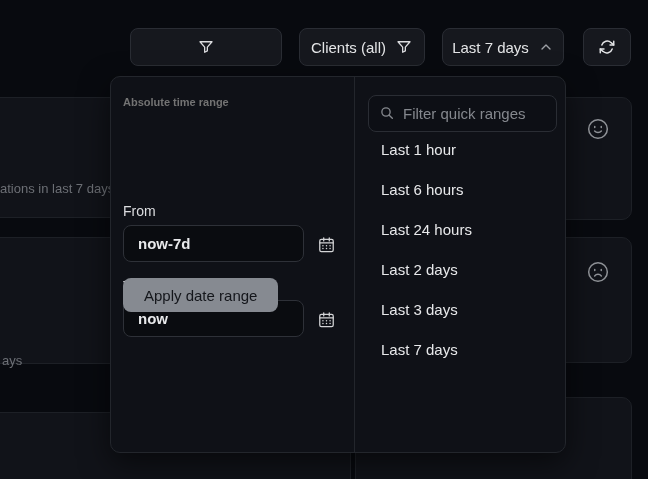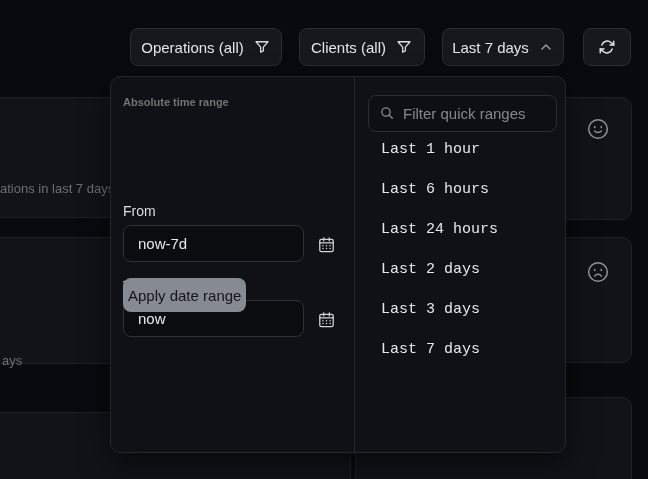--- a/index.html
+++ b/index.html
@@ -67,35 +67,36 @@
   .dark-input {
     position: absolute; left: 12px; width: 181px; height: 37px;
     background: #0a0c10;
     border: 1px solid #2e3138;
     border-radius: 8px;
     color: #e8e9eb;
     font-size: 15px;
     font-family: "Liberation Sans", sans-serif;
     padding: 8px 14px;
     outline: none;
+    font-weight: bold;
   }
   .cal-btn {
     position: absolute; left: 203px; width: 24px; height: 24px;
     display: flex; align-items: center; justify-content: center;
     color: #d3d4d6; cursor: pointer; background: none; border: none;
   }
   .cal-btn svg { width: 19px; height: 19px; }
   .apply-btn {
     position: absolute; left: 12px; top: 201px; height: 34px;
     background: #868a91;
     color: #14161b;
     border: none; border-radius: 8px;
     font-size: 15px;
     font-family: "Liberation Sans", sans-serif;
-    padding: 0 5px;
+    padding: 0 21px;
     cursor: pointer;
   }
 
   .quick-pane { position: absolute; left: 244px; top: 0; width: 212px; height: 100%; }
   .filter-wrap { position: absolute; left: 13px; top: 18px; width: 189px; height: 37px; }
   .filter-input {
     width: 100%; height: 100%;
     background: #0d0f15;
     border: 1px solid #2a2d34;
     border-radius: 8px;
@@ -103,21 +104,21 @@
     font-size: 15px;
     font-family: "Liberation Sans", sans-serif;
     padding: 0 10px 0 34px;
     outline: none;
   }
   .filter-input::placeholder { color: #85888e; }
   .search-icon {
     position: absolute; left: 11px; top: 10px;
     width: 16px; height: 16px; color: #85888e; pointer-events: none;
   }
-  .quick-list { position: absolute; left: 0; top: 52px; right: 16px; font-family: Liberation Mono, monospace; }
+  .quick-list { position: absolute; left: 0; top: 52px; right: 16px; }
   .quick-item {
     height: 40px; display: flex; align-items: center;
     padding-left: 26px;
     font-size: 15px; color: #e8e9eb;
     cursor: pointer;
   }
 </style>
 </head>
 <body>
 
@@ -138,21 +139,20 @@
 <svg class="face-icon" style="left:585px; top:259px;" viewBox="0 0 24 24" fill="none" stroke="currentColor" stroke-width="1.4" stroke-linecap="round">
   <circle cx="12" cy="12" r="8.6"></circle>
   <path d="M9 9.8v.9M15 9.8v.9"></path>
   <path d="M8.9 15.6a4.1 4.1 0 0 1 6.2 0"></path>
 </svg>
 
 <div class="bg-card" style="left:-20px; top:412px; width:371px; height:100px;"></div>
 <div class="bg-card" style="left:355px; top:397px; width:277px; height:115px;"></div>
 
 <div class="tb-btn" style="left:130px; width:152px;">
-  <span>Operations (all)</span>
   <svg class="icon-funnel" viewBox="0 0 24 24" fill="none" stroke="currentColor" stroke-width="1.7" stroke-linejoin="round">
     <path d="M4 5h16l-6.2 7.2v5l-3.6 1.8v-6.8L4 5z"></path>
   </svg>
 </div>
 
 <div class="tb-btn" style="left:299px; width:126px;">
   <span>Clients (all)</span>
   <svg class="icon-funnel" viewBox="0 0 24 24" fill="none" stroke="currentColor" stroke-width="1.7" stroke-linejoin="round">
     <path d="M4 5h16l-6.2 7.2v5l-3.6 1.8v-6.8L4 5z"></path>
   </svg>

